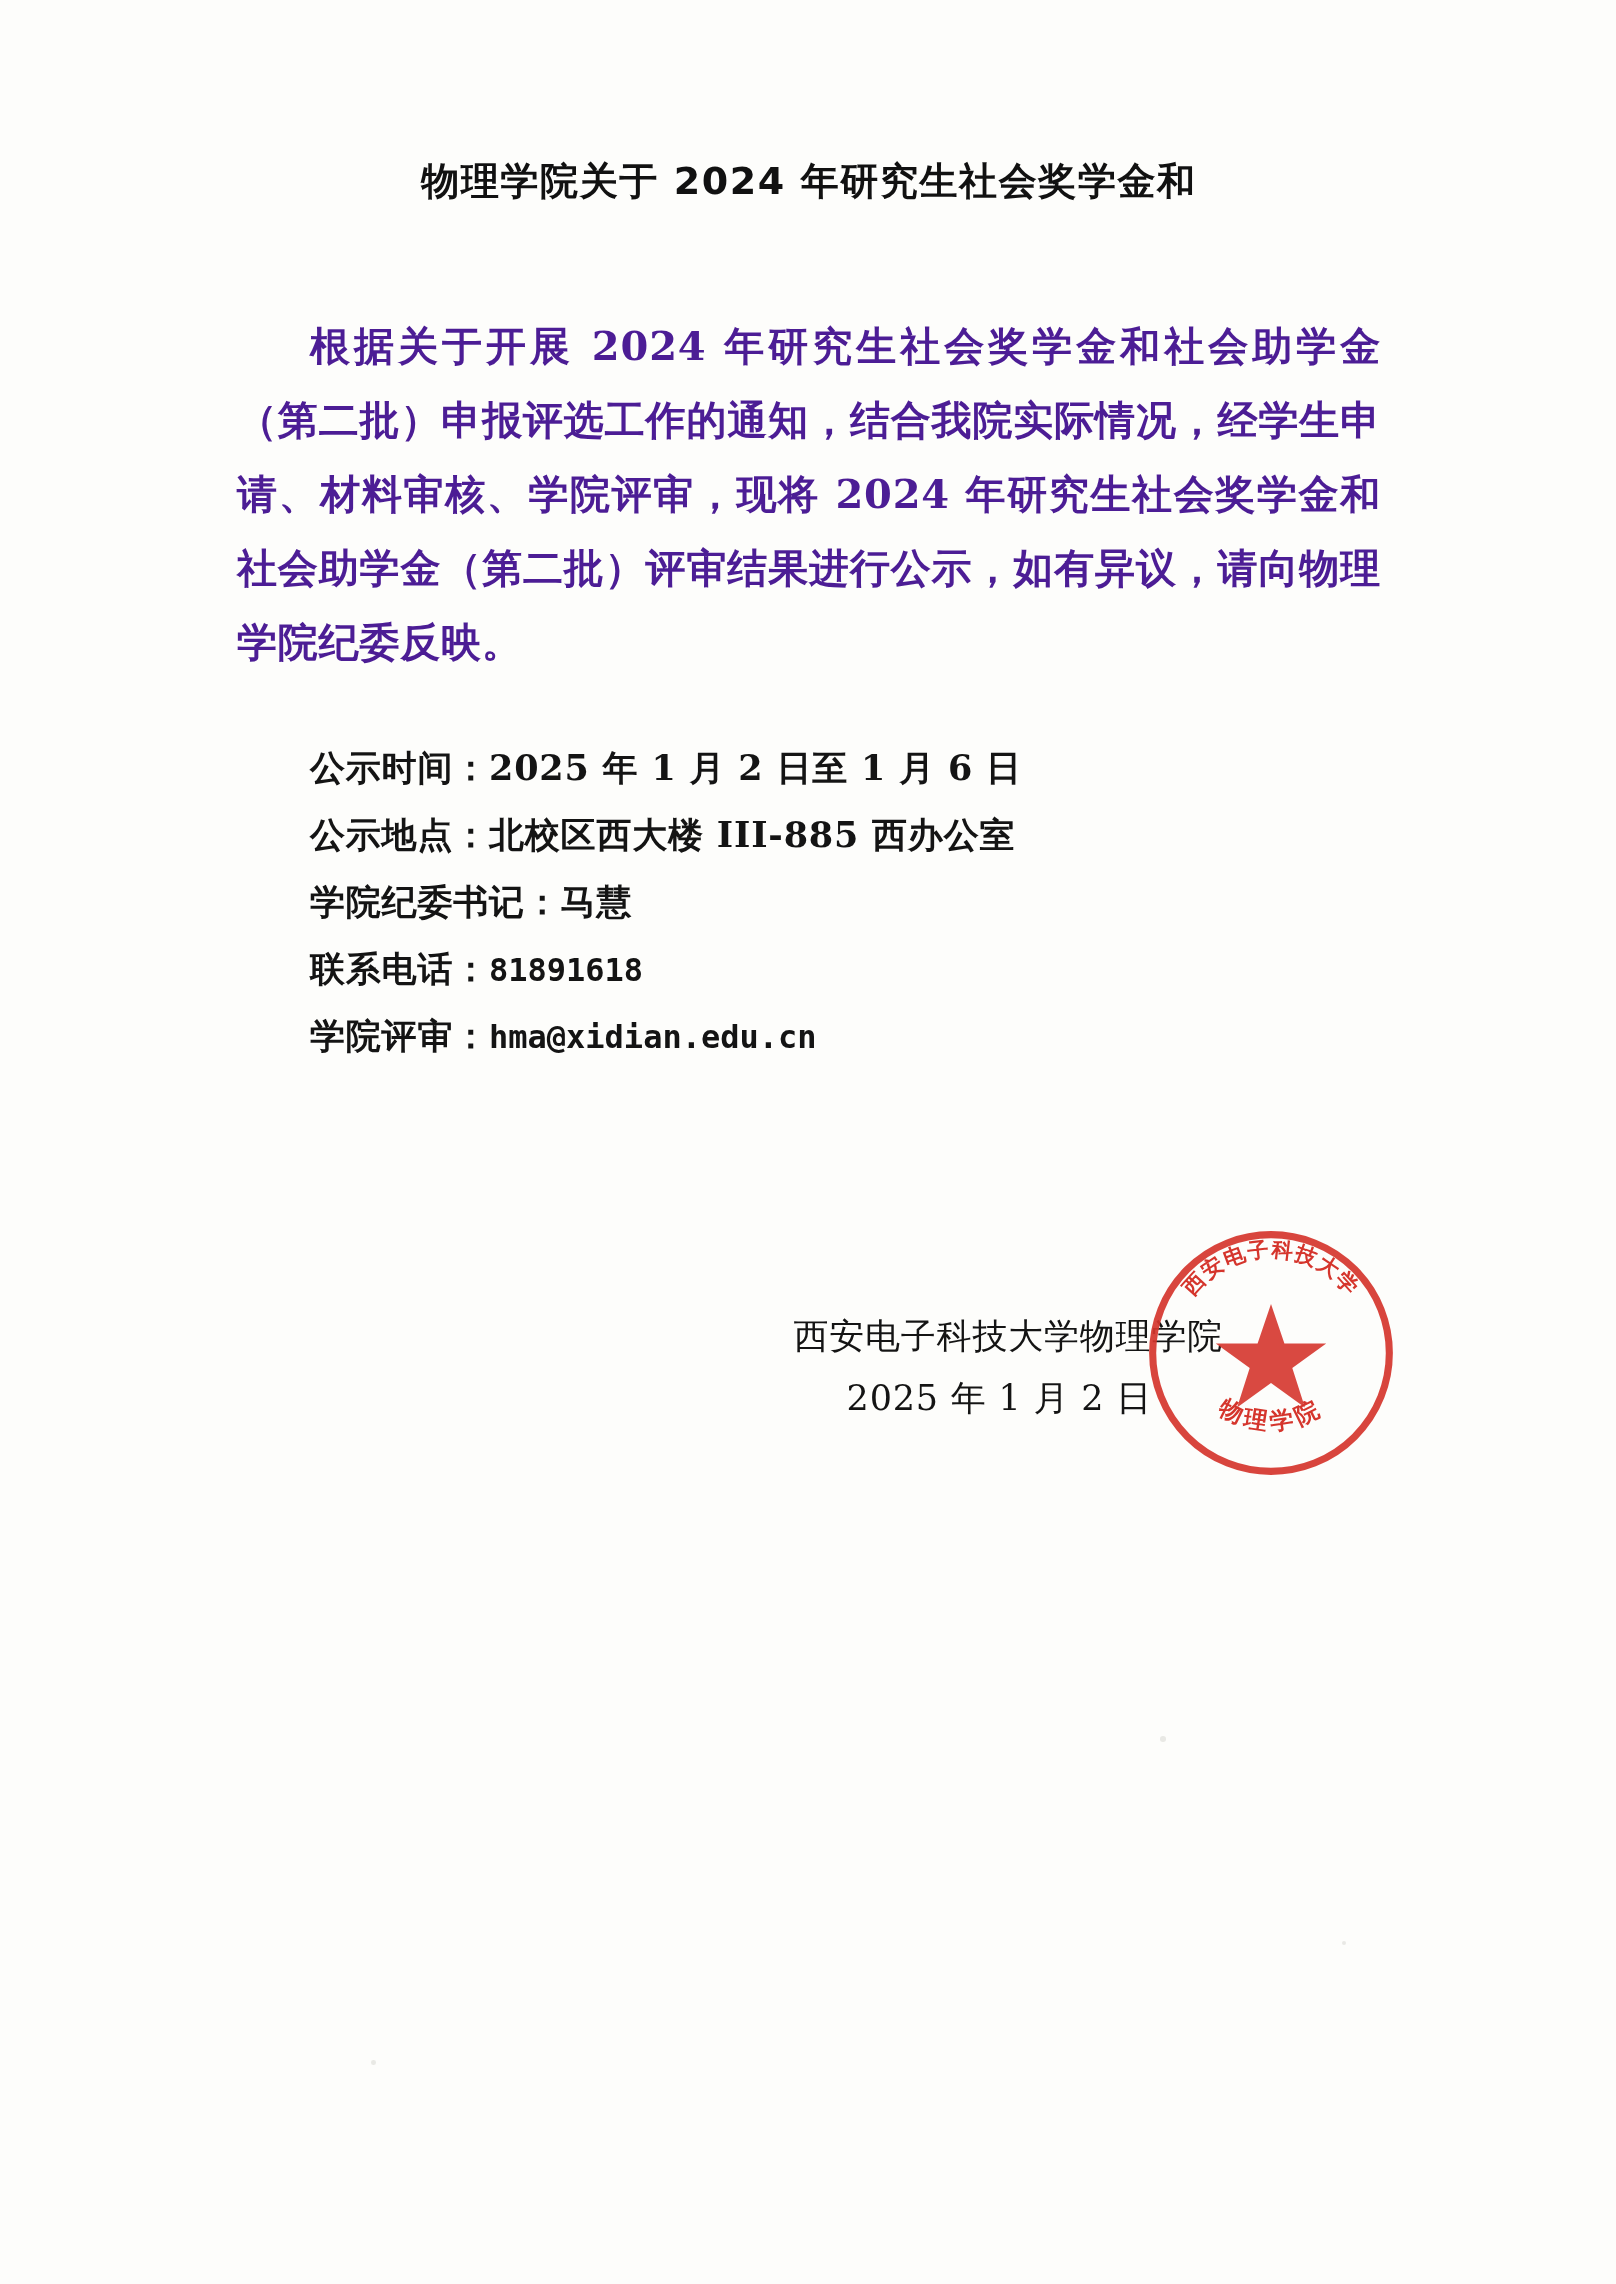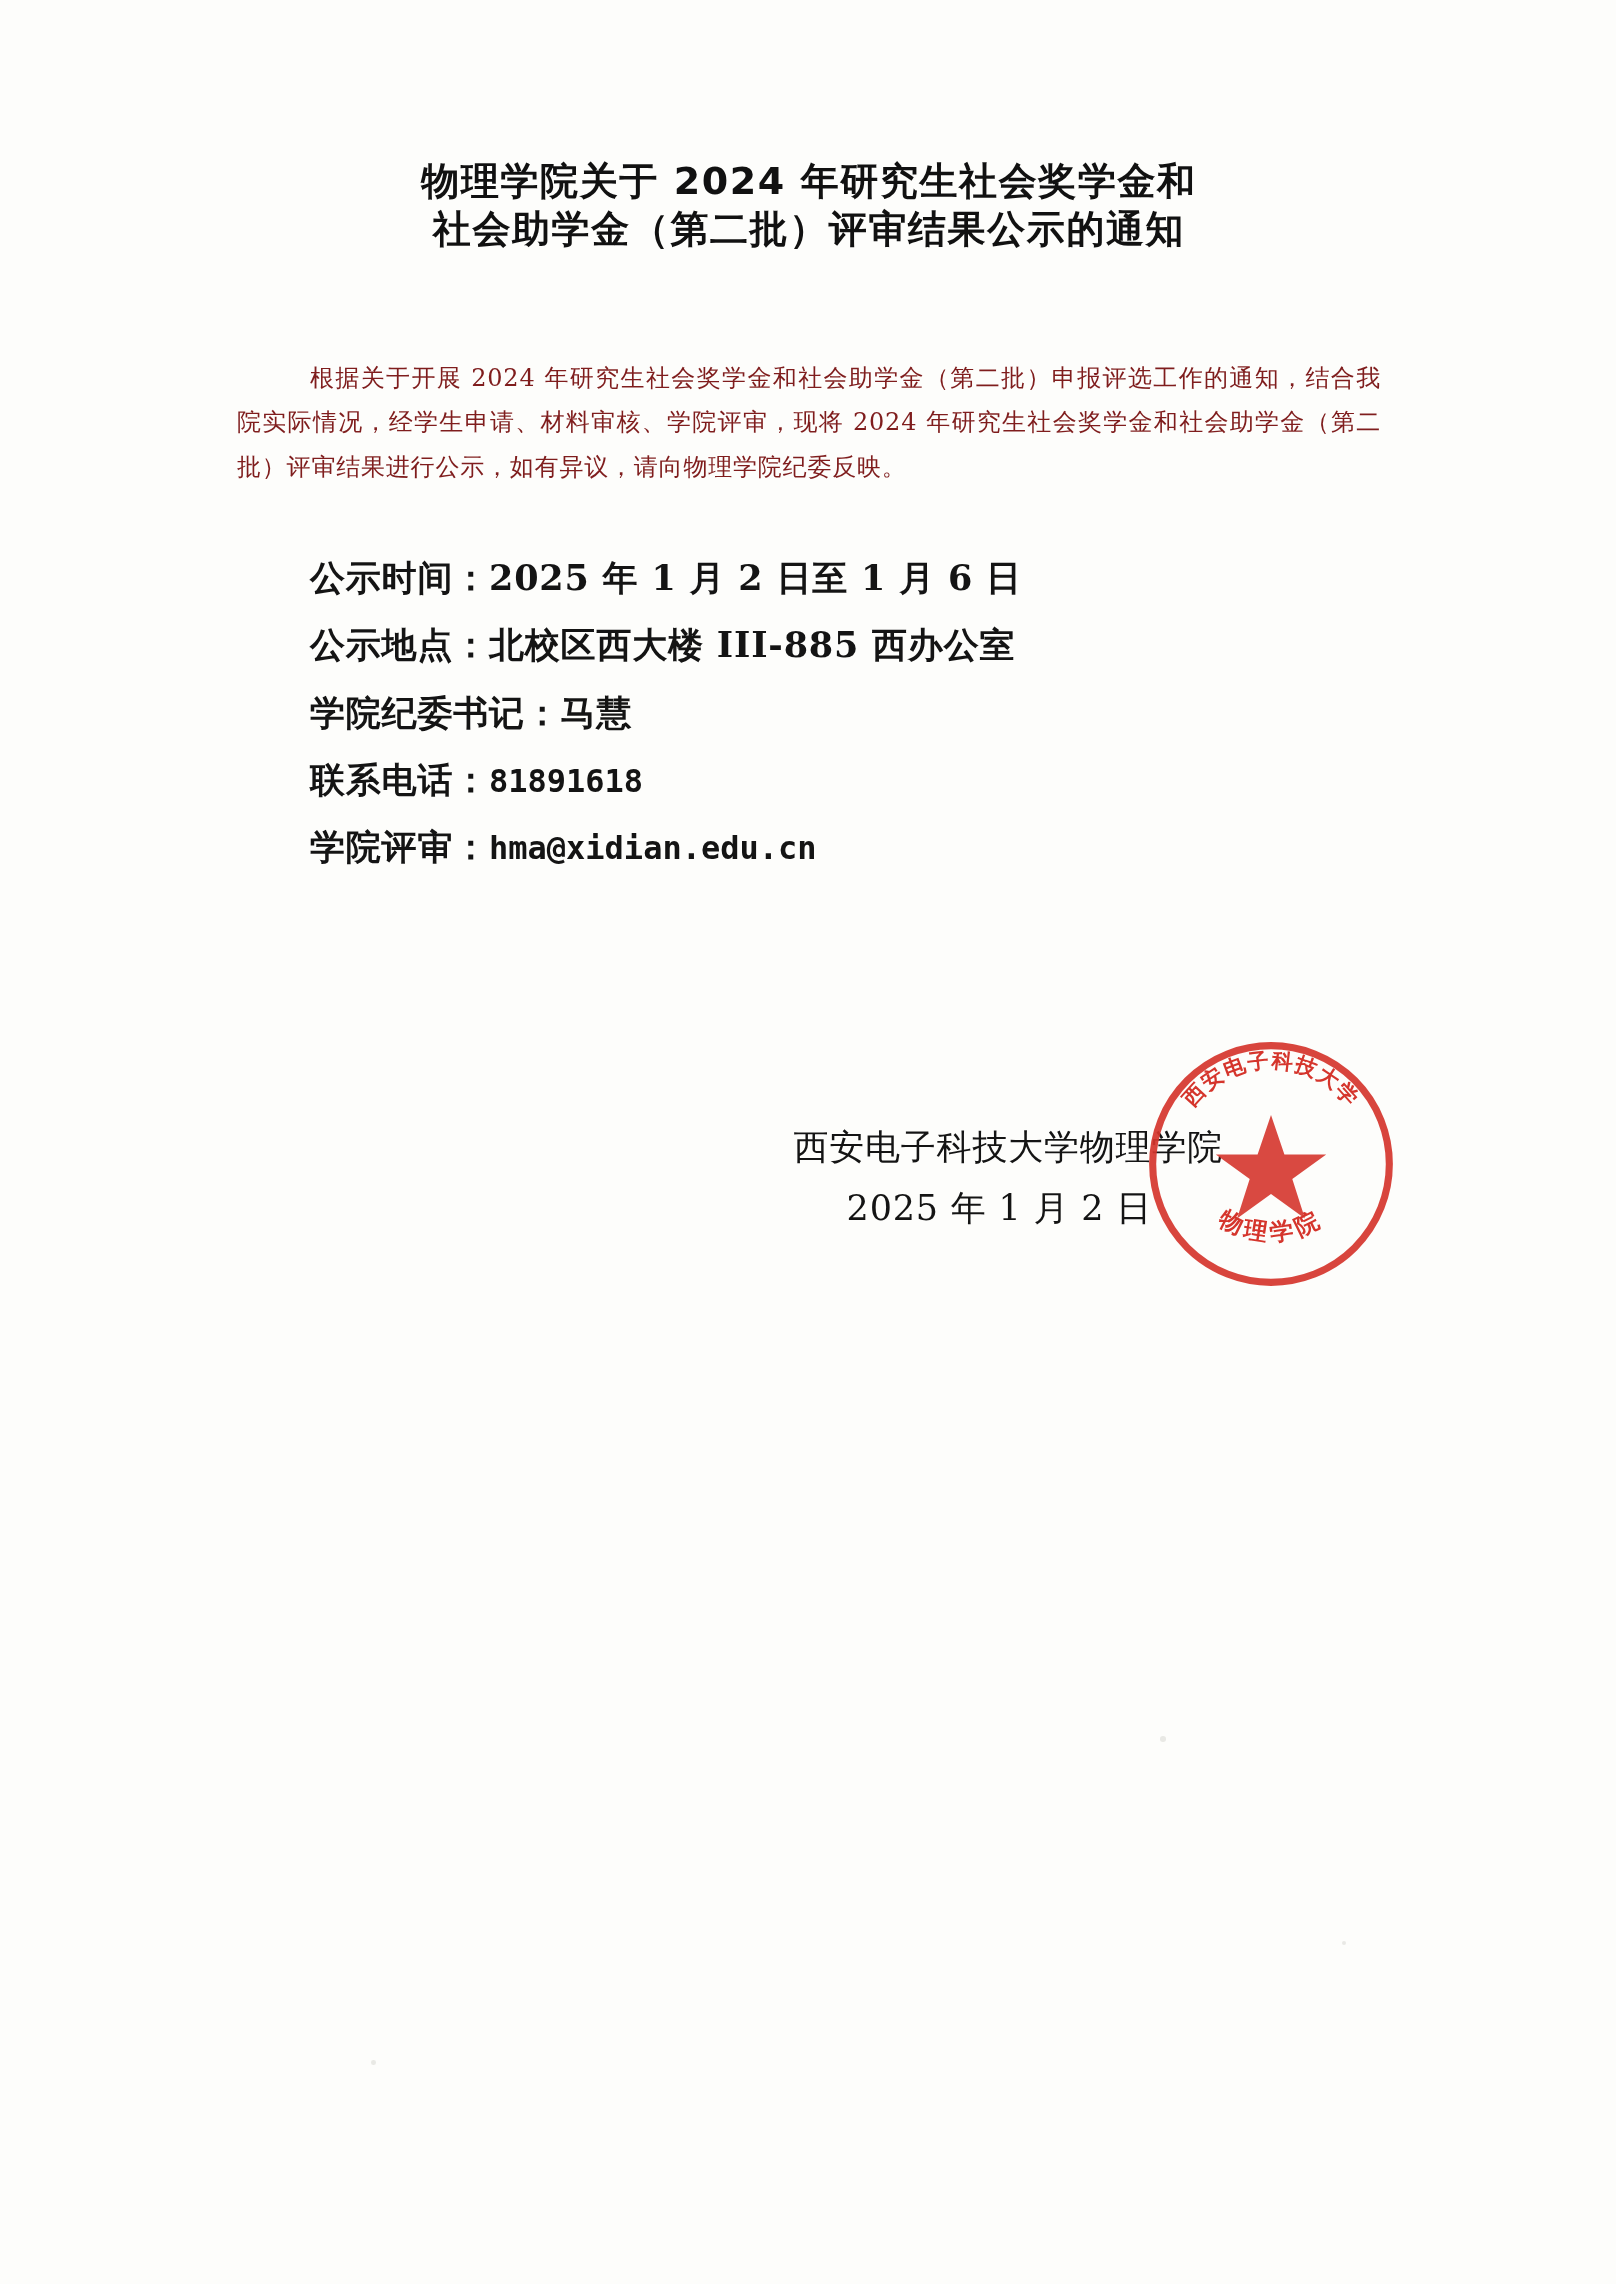--- a/index.html
+++ b/index.html
@@ -42,27 +42,28 @@
     margin: 0 auto;
     width: 1129px;
   }
   .doc-title .line {
     display: block;
     white-space: nowrap;
   }
 
   .para {
     margin-top: 103px;
-    font-size: 24px;
+    font-size: 40px;
     line-height: 1.85;
     text-align: justify;
     text-justify: inter-ideograph;
     letter-spacing: 0.8px;
     text-indent: 73px;
-    color: #7f1d1d;
+    color: #4c1d95;
+    font-weight: bold;
   }
 
   .info-block {
     margin-top: 55px;
     font-size: 35px;
     line-height: 1.92;
     letter-spacing: 0.8px;
     padding-left: 73px;
     color: #141414;
     font-weight: bold;
@@ -132,21 +133,20 @@
 </style>
 </head>
 <body>
 
 <div class="page">
 
   <div class="doc-body">
 
     <h1 class="doc-title">
       <span class="line">物理学院关于 2024 年研究生社会奖学金和</span>
-      <span class="line">社会助学金（第二批）评审结果公示的通知</span>
     </h1>
 
     <p class="para">根据关于开展 2024 年研究生社会奖学金和社会助学金（第二批）申报评选工作的通知，结合我院实际情况，经学生申请、材料审核、学院评审，现将 2024 年研究生社会奖学金和社会助学金（第二批）评审结果进行公示，如有异议，请向物理学院纪委反映。</p>
 
     <div class="info-block">
       <span class="info-line">
         <span>公示时间：</span><span>2025 年 1 月 2 日至 1 月 6 日</span>
       </span>
       <span class="info-line">
         <span>公示地点：</span><span>北校区西大楼 III-885 西办公室</span>

